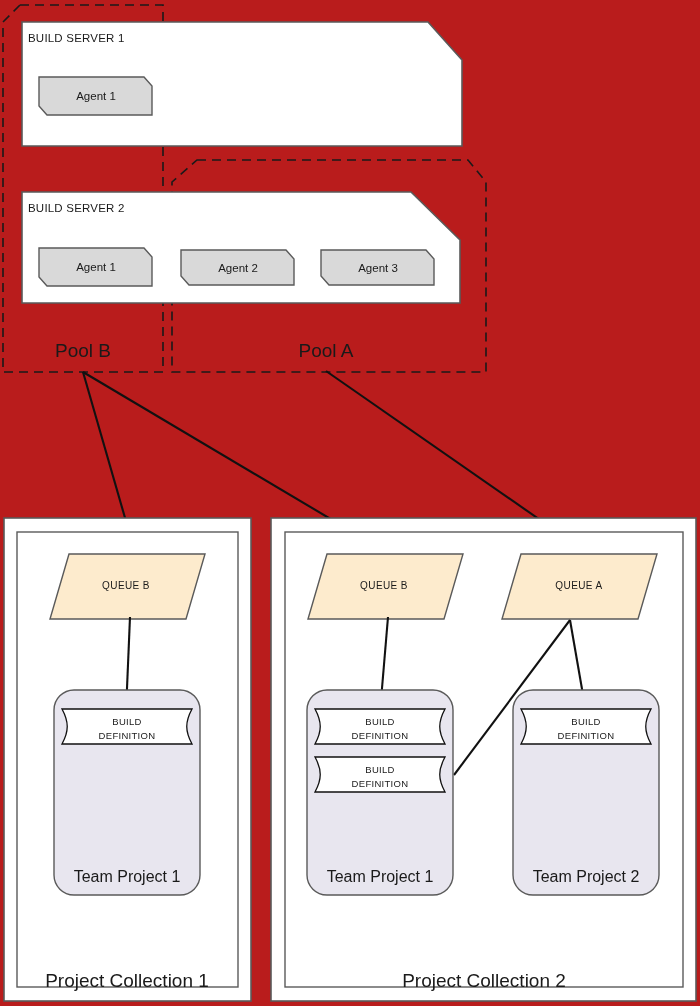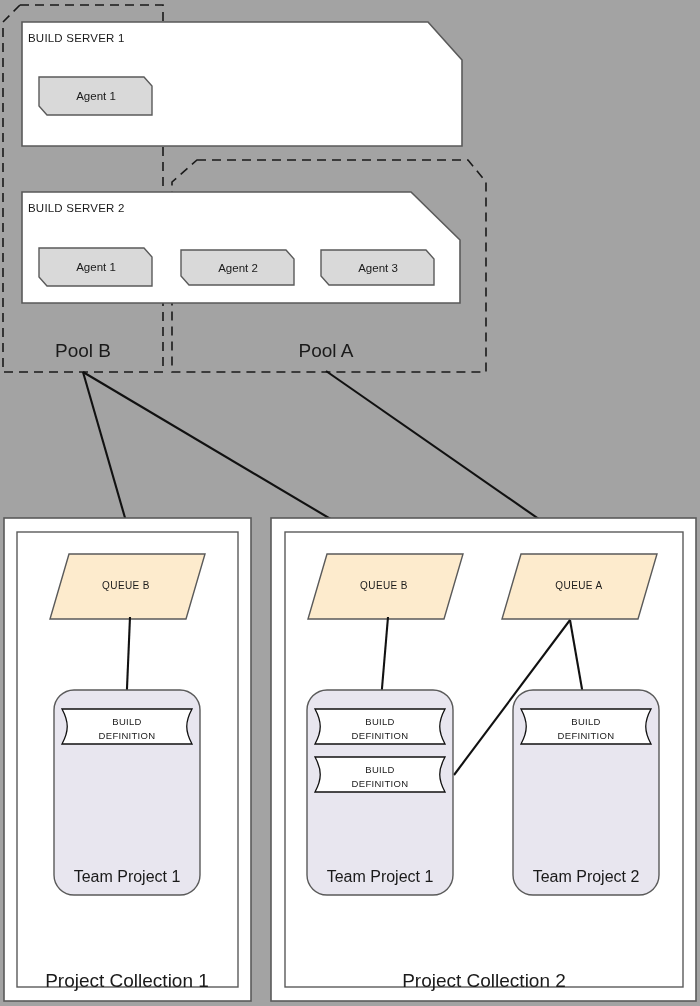--- a/index.html
+++ b/index.html
@@ -7,21 +7,21 @@
     padding: 0;
     background: #ffffff;
   }
   body {
     font-family: "Liberation Sans", sans-serif;
   }
   #diagram-root {
     position: relative;
     width: 700px;
     height: 1006px;
-    background: #a3a3a3;
+    background: #b91c1c;
     overflow: hidden;
   }
   svg#diagram {
     display: block;
     width: 700px;
     height: 1006px;
   }
   .dashed-pool {
     fill: none;
     stroke: #1a1a1a;

